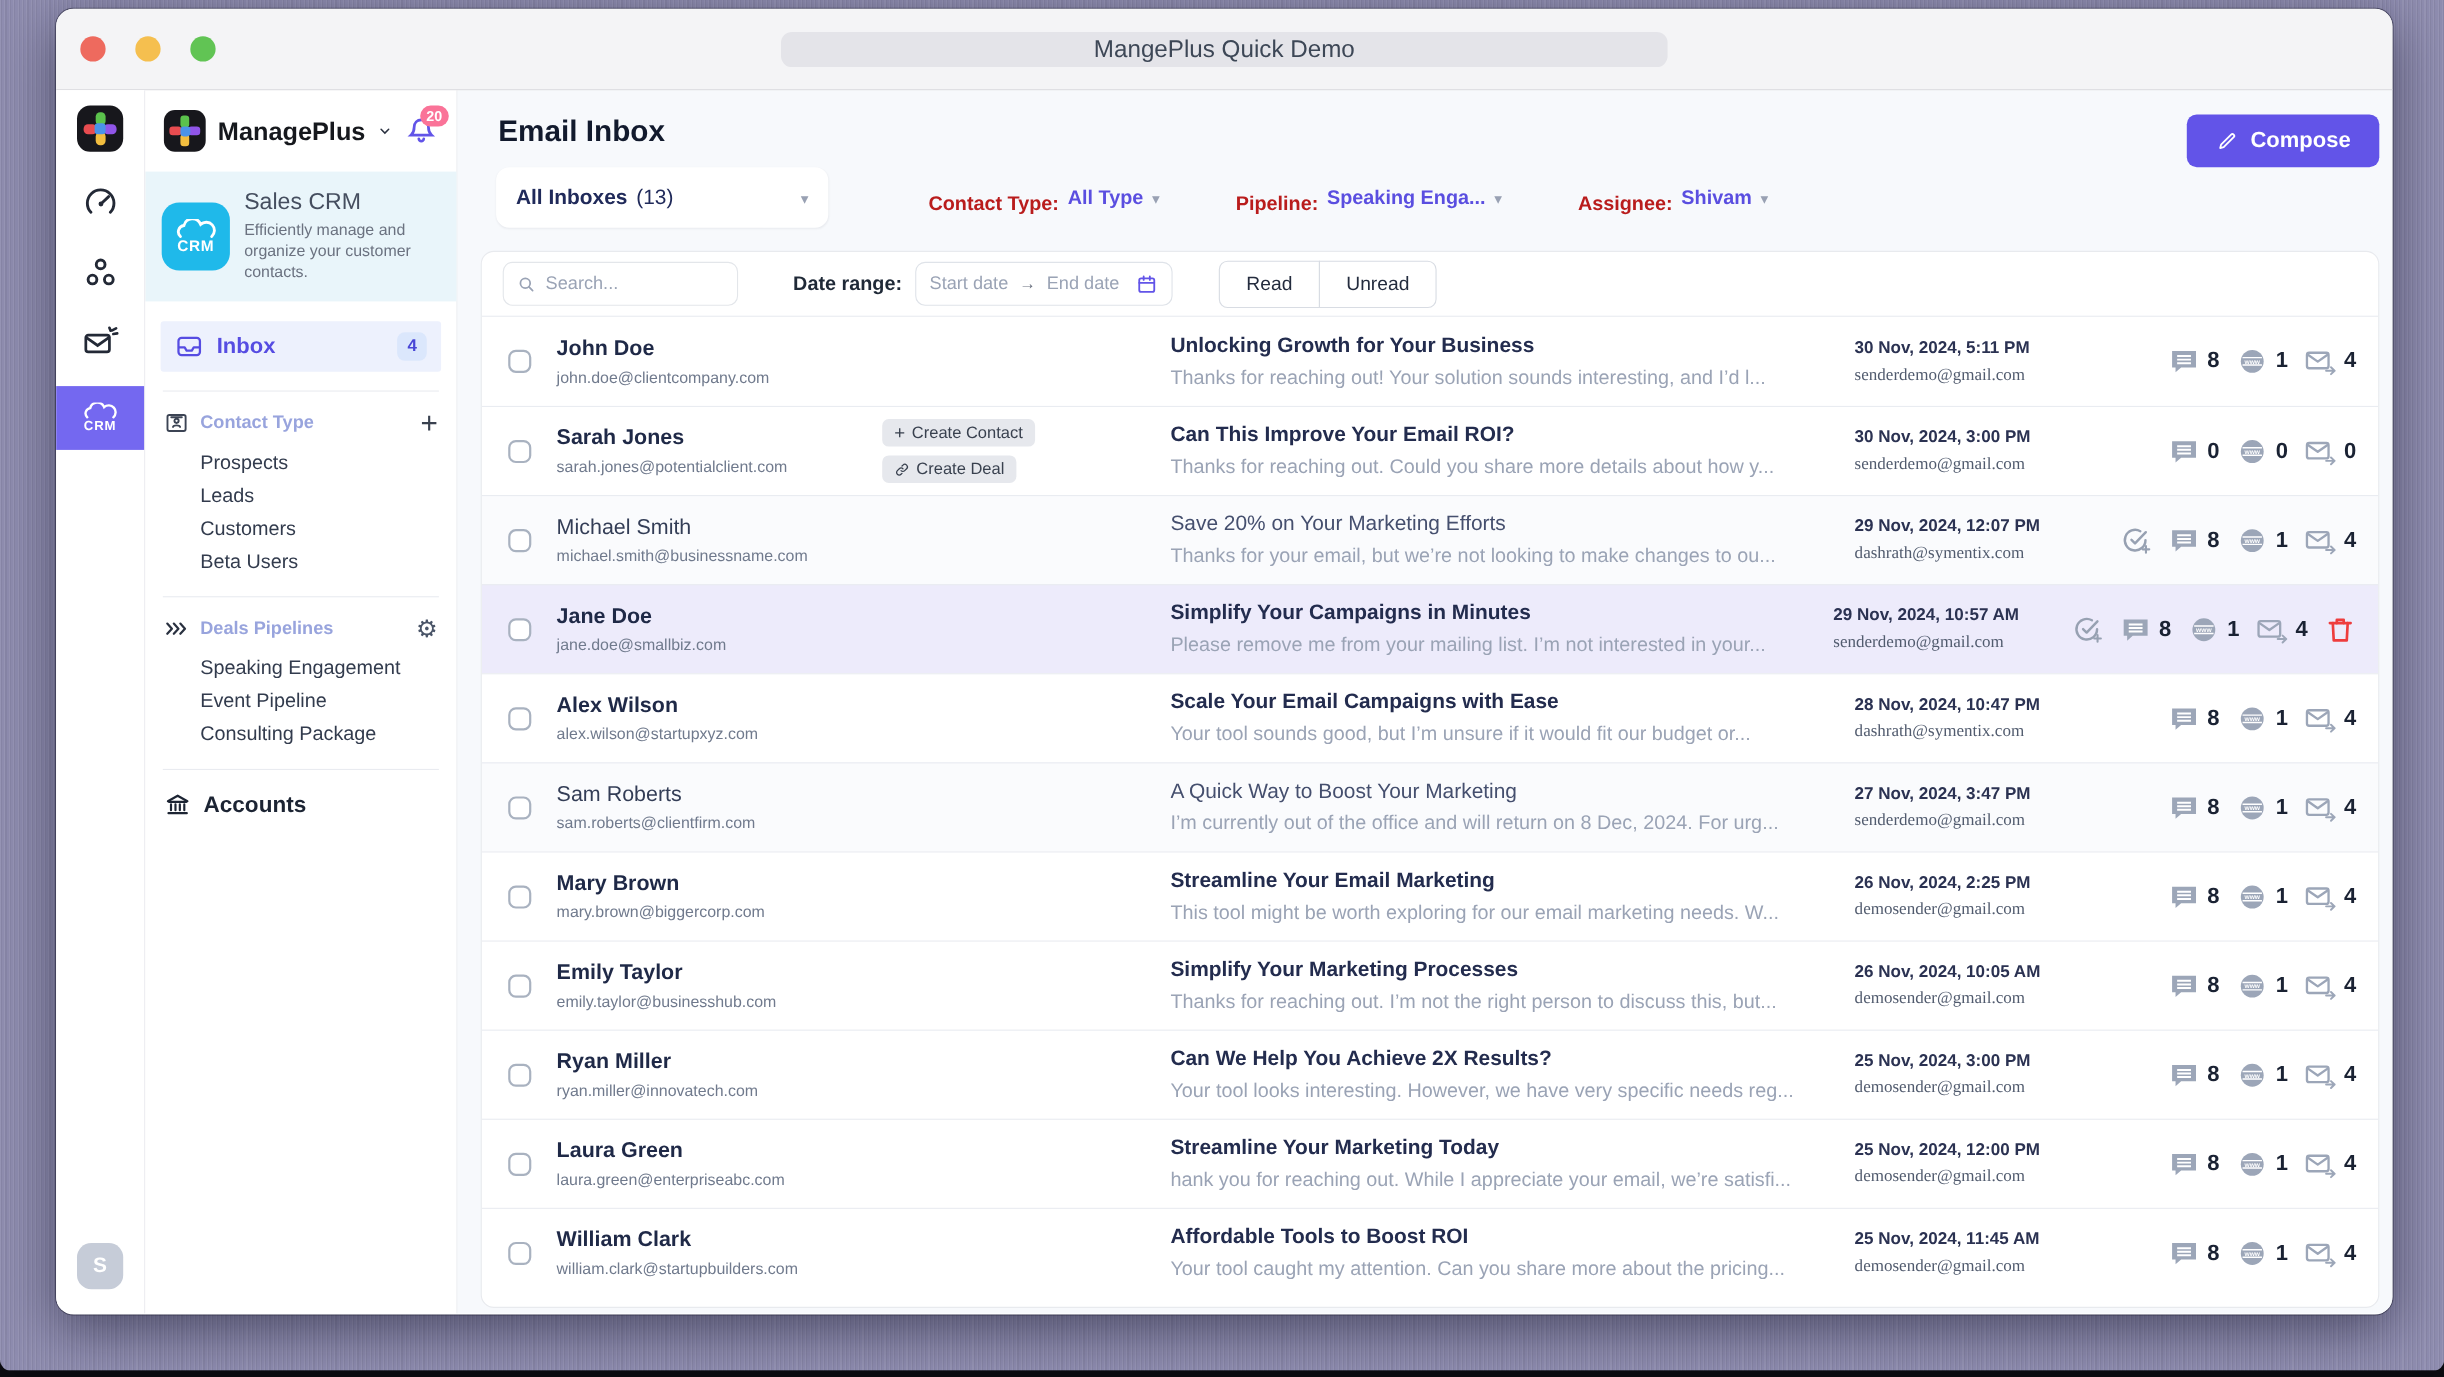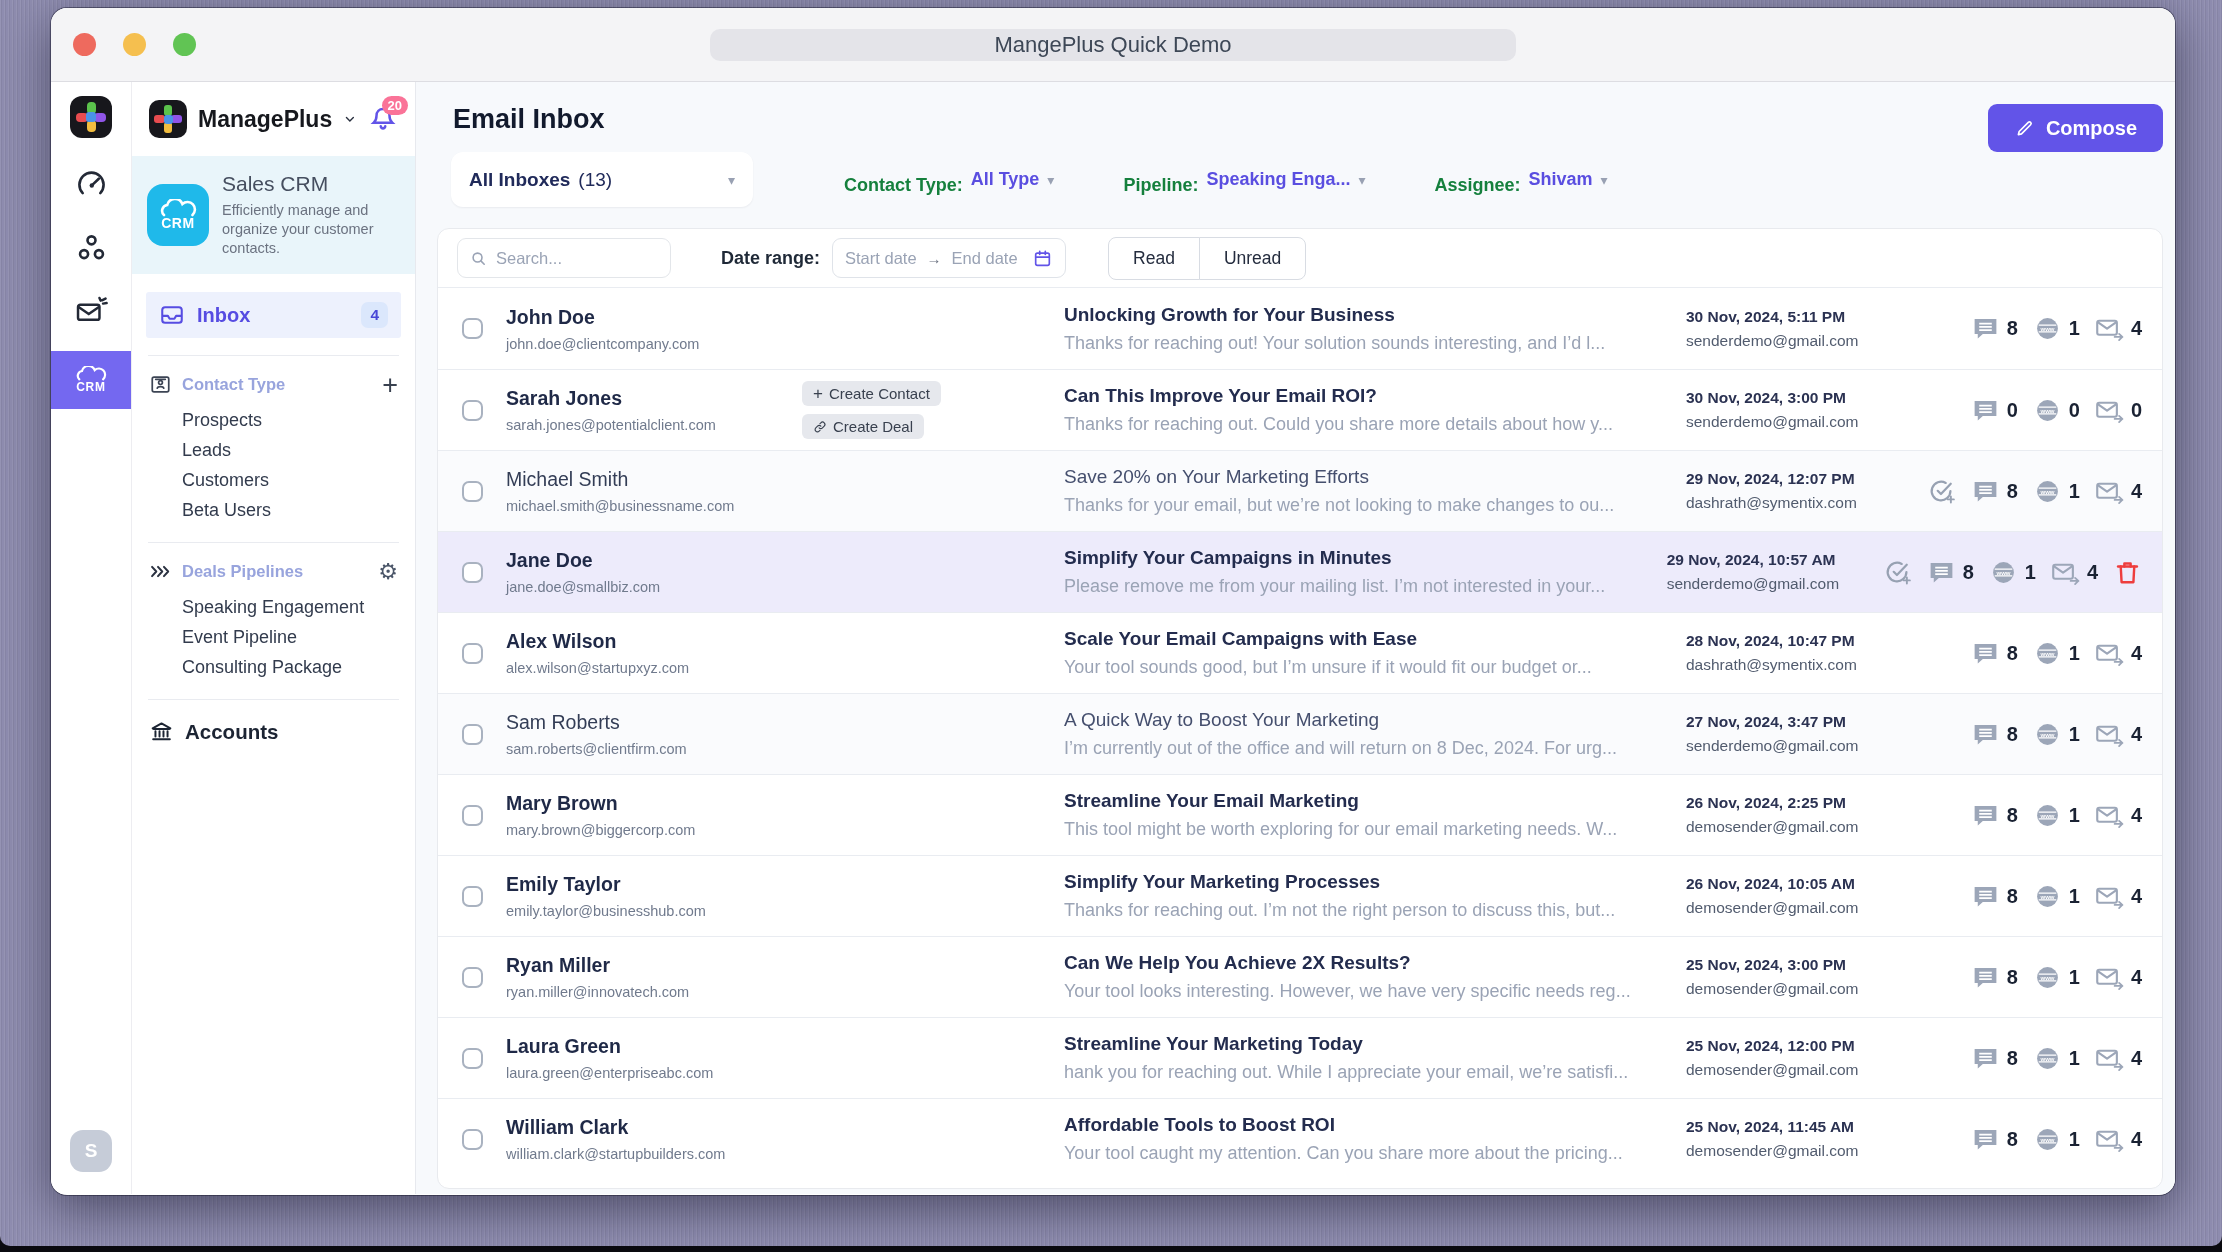--- a/index.html
+++ b/index.html
@@ -100,21 +100,21 @@
     color:#fff; font-size:20px; font-weight:600; font-family:inherit; display:flex; align-items:center; gap:11px; }
   .compose svg{ width:21px; height:21px; }
   .filters{ height:55px; display:flex; align-items:center; padding-left:14px;gap:24px; }
   .inbox-select{ width:302px; height:55px; background:#fff; border-radius:12px;
     box-shadow:0 1px 2px rgba(16,24,40,.06); display:flex; align-items:center; padding:0 18px; gap:8px; }
   .is-label{ font-size:19px; font-weight:700; color:#202a5a; }
   .is-count{ font-size:19px; color:#202a5a; }
   .chev{ font-size:14px; color:#99a1b3; }
   .inbox-select .chev{ margin-left:auto; }
   .flt{ display:flex; align-items:center; gap:8px; }
-  .flt-label{ font-size:18px; font-weight:600; color:#15803d;margin-top:12px; }
+  .flt-label{ font-size:18px; font-weight:600; color:#b91c1c;margin-top:12px; }
   .flt-value{ font-size:18px; font-weight:600; color:#5a4ee0; }
   .f1{ margin-left:67px; } .f2{ margin-left:45px; } .f3{ margin-left:45px; }
 
   .card{ margin-top:21px; height:961px; background:#fff; border:1px solid #e8eaee; border-radius:12px; overflow:hidden; }
   .toolbar{ height:59px; display:flex; align-items:center; padding:0 19px; border-bottom:1px solid var(--line); }
   .search{ width:214px; height:40px; background:#fff; border:1px solid #e3e6ea; border-radius:9px;
     display:flex; align-items:center; gap:8px; padding:0 11px; }
   .search svg{ width:19px; height:19px; flex:none; }
   .search input{ border:none; outline:none; background:transparent; width:100%;
     font-family:inherit; font-size:16.5px; color:#3a4353; }
@@ -149,21 +149,21 @@
     padding:4px 11px; font-size:15px; color:#39414f; }
   .chip-plus{ font-style:normal; font-size:17px; line-height:14px; }
   .chip-link{ width:14px; height:14px; color:#39414f; }
   .c-subj{ flex:1 1 auto; min-width:0; padding-right:20px; }
   .s-subject{ font-size:19px; font-weight:500; color:#454f6e; margin-bottom:7px;
     white-space:nowrap; overflow:hidden; text-overflow:ellipsis; }
   .row.unread .s-subject{ font-weight:700; color:#232c4e; }
   .s-preview{ font-size:18px; color:#9aa3b5; white-space:nowrap; overflow:hidden; text-overflow:ellipsis; }
   .c-meta{ flex:0 0 230px; padding-left:14px; }
   .m-date{ font-size:15.5px; font-weight:600; color:#2b3252; margin-bottom:6px; white-space:nowrap; }
-  .m-sender{ font-size:15.5px; color:#515b6e; white-space:nowrap; }
+  .m-sender{ font-size:15.5px; color:#515b6e; white-space:nowrap;font-family:Liberation Serif, serif; }
   .c-actions{ flex:0 0 240px; display:flex; align-items:center; justify-content:flex-end; gap:15px; }
   .grp{ display:flex; align-items:center; gap:7px; }
   .grp b{ font-size:20px; color:#1a2233; }
   .ic svg{ width:29px; height:29px; display:block; }
   .act svg{ width:29px; height:29px; display:block; }
 </style>
 </head>
 <body>
 
 <div class="desktop">

